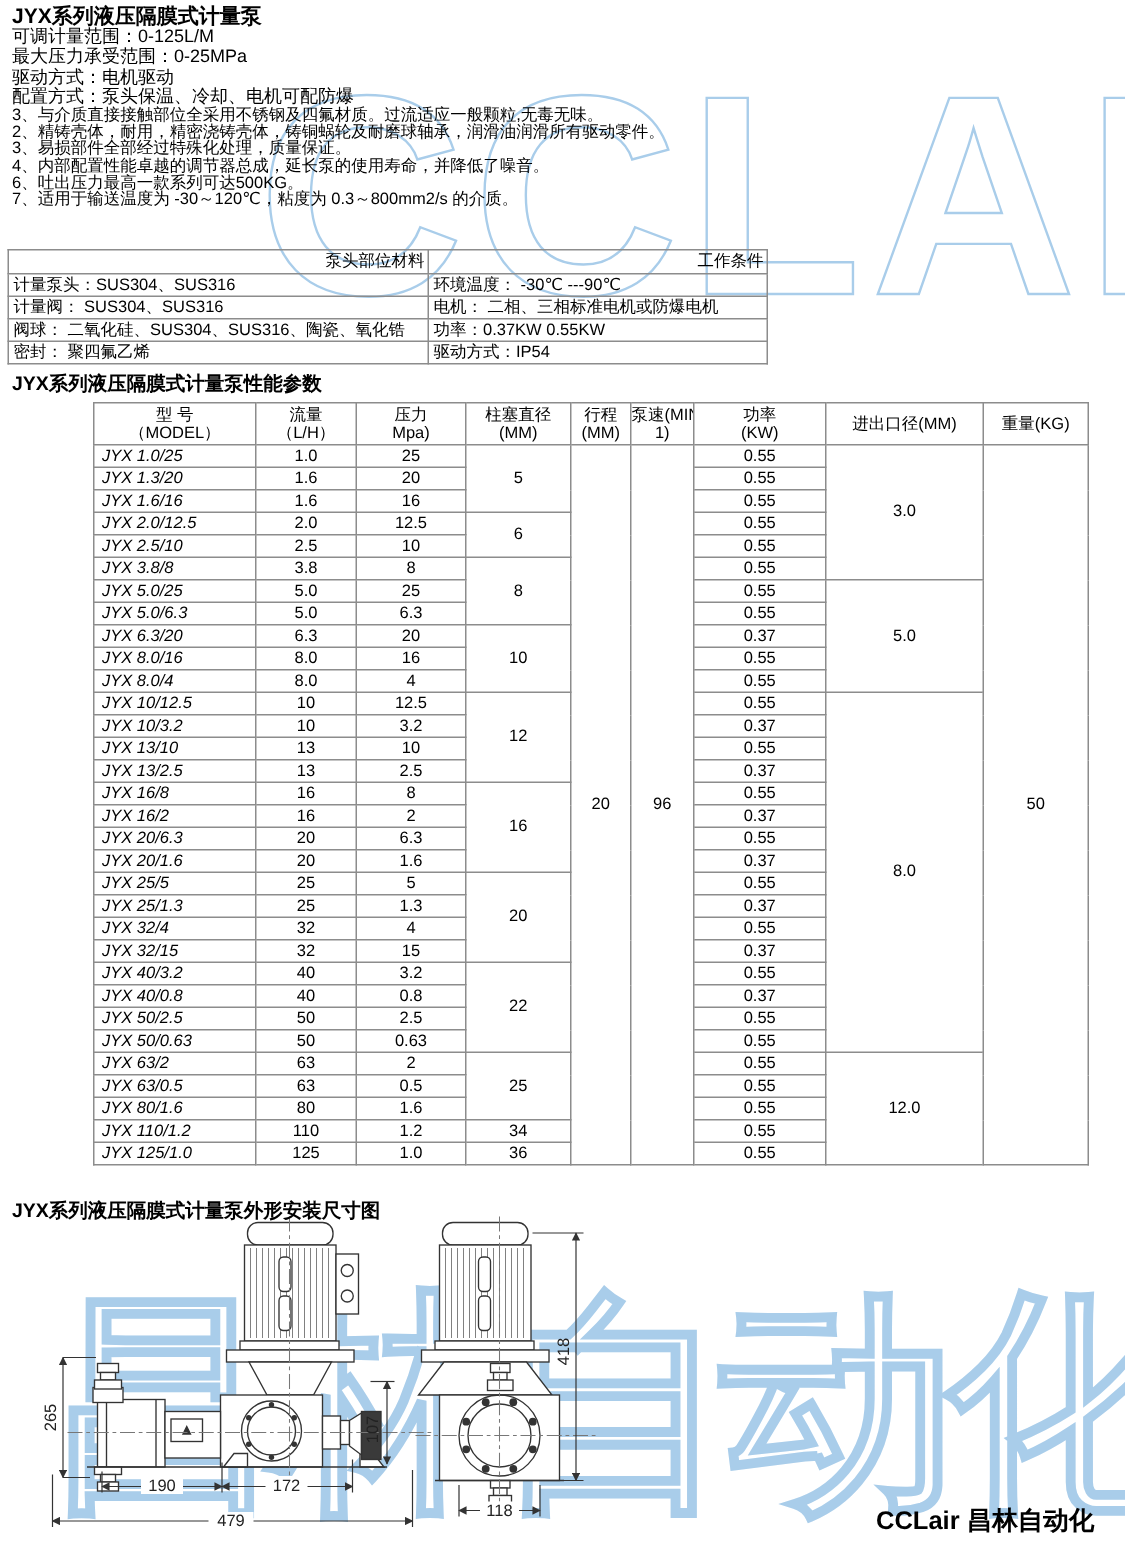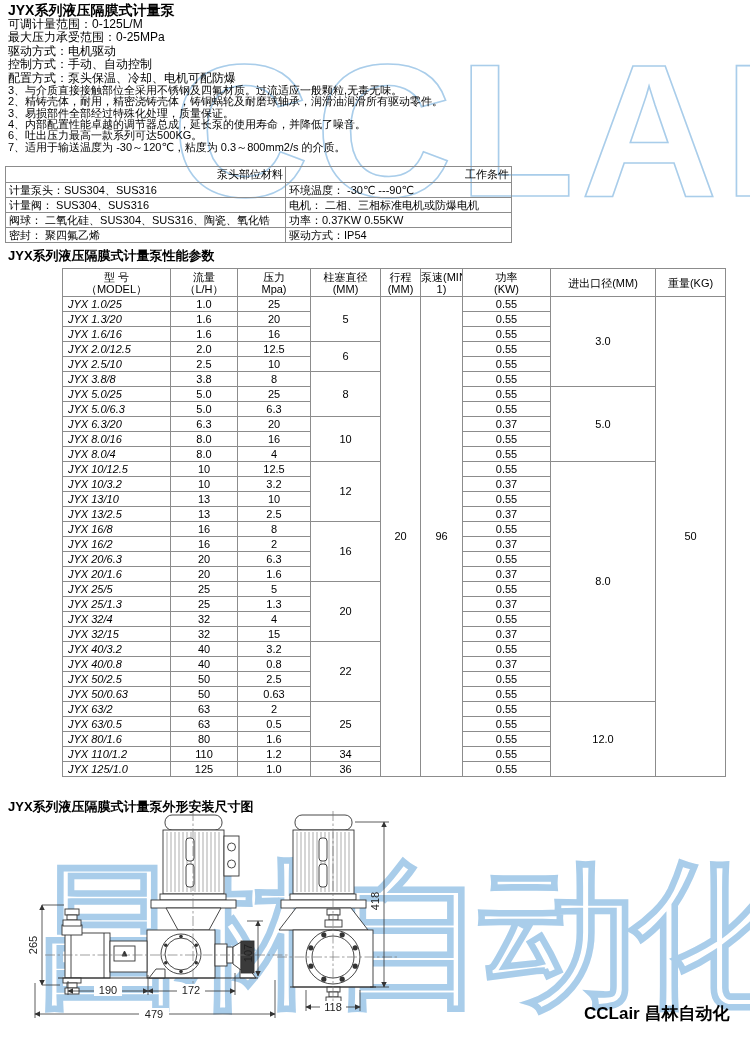--- a/index.html
+++ b/index.html
@@ -50,21 +50,20 @@
 <svg id="wm-bottom" width="750" height="205" viewBox="0 0 750 205">
   <text x="30" y="175" font-size="158" font-weight="bold" letter-spacing="-8" fill="none" stroke="#a9cdea" stroke-width="1.6">昌林自动化</text>
 </svg>
 
 <div id="top-text">
   <div class="doc-title">JYX系列液压隔膜式计量泵</div>
   <div>
       <div class="spec-line">可调计量范围：0-125L/M</div>
       <div class="spec-line">最大压力承受范围：0-25MPa</div>
       <div class="spec-line">驱动方式：电机驱动</div>
-      <div class="spec-line">控制方式：手动、自动控制</div>
       <div class="spec-line">配置方式：泵头保温、冷却、电机可配防爆</div>
     </div>
   <div>
       <div class="feature-line">3、与介质直接接触部位全采用不锈钢及四氟材质。过流适应一般颗粒,无毒无味。</div>
       <div class="feature-line">2、精铸壳体，耐用，精密浇铸壳体，铸铜蜗轮及耐磨球轴承，润滑油润滑所有驱动零件。</div>
       <div class="feature-line">3、易损部件全部经过特殊化处理，质量保证。</div>
       <div class="feature-line">4、内部配置性能卓越的调节器总成，延长泵的使用寿命，并降低了噪音。</div>
       <div class="feature-line">6、吐出压力最高一款系列可达500KG。</div>
       <div class="feature-line">7、适用于输送温度为 -30～120℃，粘度为 0.3～800mm2/s 的介质。</div>
     </div>

